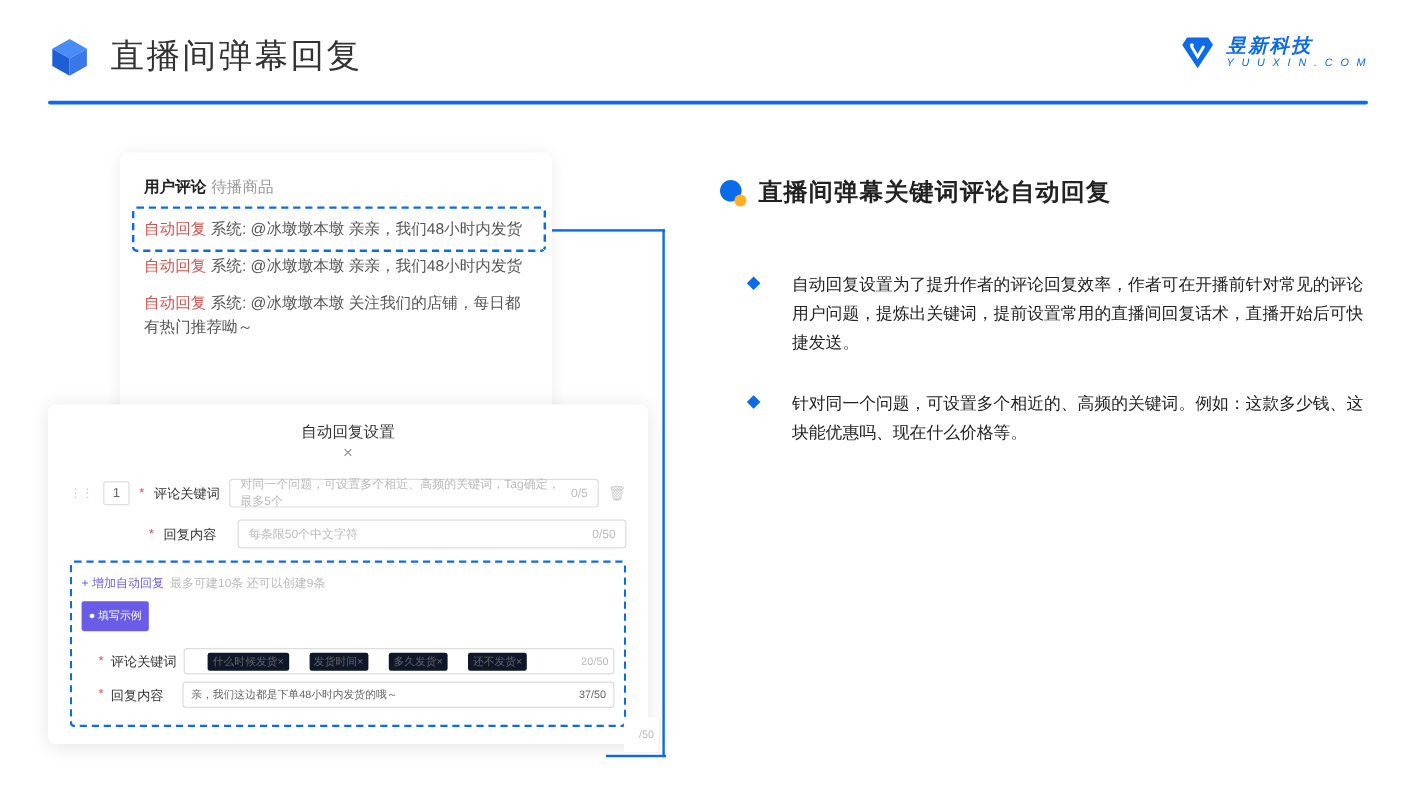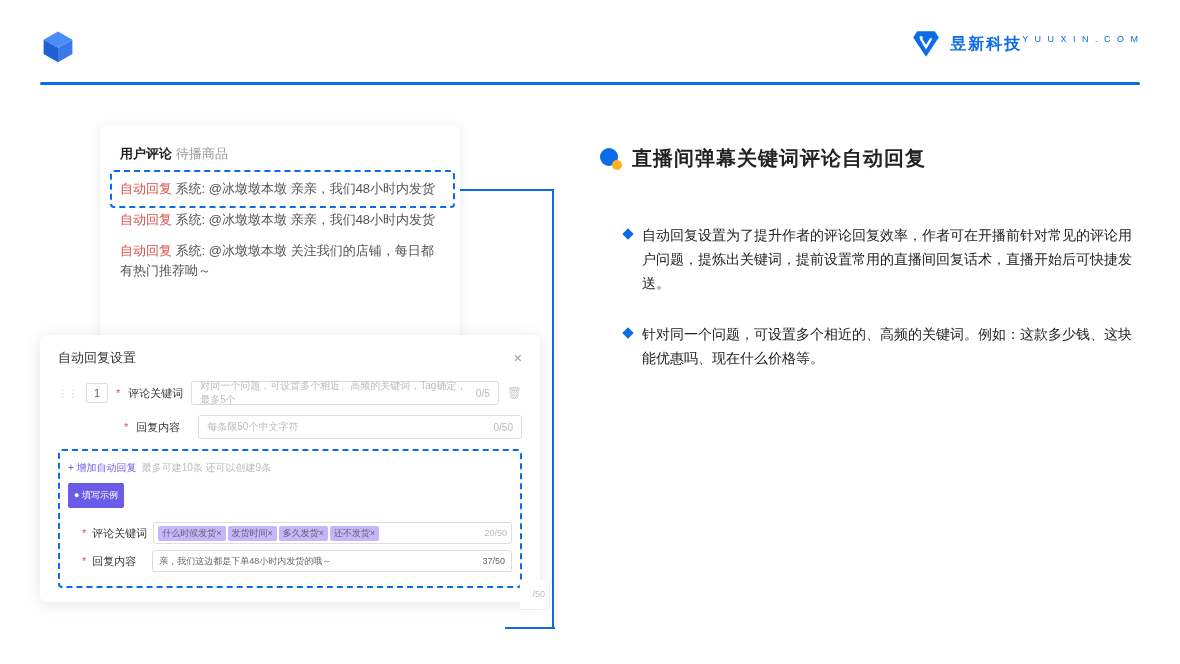--- a/index.html
+++ b/index.html
@@ -2,74 +2,75 @@
 <html><head>
 <meta charset="utf-8">
 <style>
 * { box-sizing: border-box; margin: 0; padding: 0; }
 body { font-family: "Microsoft YaHei", "PingFang SC", sans-serif; background: #fff; width: 1180px; height: 664px; position: relative; overflow: hidden; }
 .header { display: flex; align-items: center; padding: 28px 40px 0 40px; }
 .logo-icon { width: 36px; height: 36px; margin-right: 16px; }
 .page-title { font-size: 28px; font-weight: 400; color: #333; letter-spacing: 2px; }
 .brand { position: absolute; right: 40px; top: 28px; display: flex; align-items: center; }
 .brand-logo { width: 32px; height: 32px; margin-right: 8px; }
-.brand-text { display: flex; line-height: 1.1; }
+.brand-text { display: flex; flex-direction: column; line-height: 1.1; font-style: italic; }
 .brand-name { color: #0b6be8; font-size: 16px; font-weight: 700; letter-spacing: 2px; }
 .brand-url { color: #0b6be8; font-size: 9px; letter-spacing: 2px; }
 .divider { height: 3px; background: #0b6be8; margin: 18px 40px 0 40px; border-radius: 2px; }
 .content { display: flex; padding: 40px 40px 0 40px; gap: 60px; }
 .left { width: 500px; position: relative; }
 .card1 { position: absolute; left: 60px; top: 0; width: 360px; background: #fff; border-radius: 6px; box-shadow: 0 2px 12px rgba(0,0,0,0.08); padding: 20px; font-size: 13px; z-index: 1; height: 220px; }
 .tabs { display: flex; gap: 4px; margin-bottom: 16px; }
 .tab { color: #999; }
 .tab.active { color: #222; font-weight: 600; }
 .comment { margin-bottom: 10px; line-height: 1.6; color: #555; }
 .comment .badge { color: #d9534f; }
 .dashbox1 { position: absolute; left: 70px; top: 45px; width: 345px; height: 38px; border: 2px dashed #0b6be8; border-radius: 4px; z-index: 3; }
 .connector { position: absolute; left: 414px; top: 64px; width: 100px; height: 440px; border-top: 2px solid #0b6be8; border-right: 2px solid #0b6be8; z-index: 0; }
 .connector2 { position: absolute; left: 465px; top: 502px; width: 50px; border-top: 2px solid #0b6be8; z-index: 0; }
 .card2 { position: absolute; left: 0; top: 210px; width: 500px; background: #fff; border-radius: 6px; box-shadow: 0 2px 16px rgba(0,0,0,0.1); padding: 14px 18px; font-size: 11px; z-index: 2; }
-.card2-header { display: flex; justify-content: space-between; align-items: center; margin-bottom: 14px; font-size: 13px; color: #333; }
+.card2-header { display: flex; justify-content: space-between; align-items: center; margin-bottom: 14px; font-size: 13px; color: #333; flex-direction: column; }
 .close-x { color: #999; cursor: pointer; font-size: 14px; }
 .row { display: flex; align-items: center; margin-bottom: 10px; gap: 8px; }
 .row-num { border: 1px solid #ddd; border-radius: 2px; width: 22px; height: 20px; display: flex; align-items: center; justify-content: center; color: #666; font-size: 11px; }
 .dot-red { color: #d9534f; font-size: 11px; }
 .field-label { color: #333; min-width: 54px; font-size: 11px; }
 .field-input { flex: 1; border: 1px solid #ddd; border-radius: 3px; height: 24px; padding: 0 8px; display: flex; align-items: center; justify-content: space-between; color: #bbb; font-size: 10px; }
 .field-count { color: #bbb; font-size: 10px; }
 .trash { color: #ccc; font-size: 12px; }
 .dashbox2 { border: 2px dashed #0b6be8; border-radius: 4px; padding: 10px 8px 8px 8px; margin-top: 4px; }
 .addlink { color: #6b5ce7; font-size: 10px; margin-bottom: 8px; display: inline-block; }
 .hint { color: #bbb; font-size: 10px; margin-left: 2px; text-align: right; }
 .example-badge { background: #6b5ce7; color: #fff; font-size: 9px; padding: 6px 6px; border-radius: 2px; display: inline-block; margin-bottom: 8px; }
 .sub-row { display: flex; align-items: center; gap: 6px; margin: 6px 0 6px 14px; }
 .tag-field { border: 1px solid #ddd; border-radius: 3px; min-height: 22px; padding: 2px 4px; display: flex; flex-wrap: wrap; align-items: center; gap: 2px; flex: 1; }
-.kw-tag { background: #c4b5fd; color: #666; font-size: 9px; padding: 1px 4px; border-radius: 2px; }
+.kw-tag { background: #0f172a; color: #666; font-size: 9px; padding: 1px 4px; border-radius: 2px; margin-left: 15px; }
 .tag-count { font-size: 9px; color: #bbb; margin-left: auto; }
 .text-field { border: 1px solid #ddd; border-radius: 3px; height: 22px; padding: 0 6px; display: flex; align-items: center; flex: 1; font-size: 9px; color: #666; justify-content: space-between; }
 .clip { position: absolute; right: -10px; bottom: -8px; width: 30px; height: 30px; border-right: 1px solid #eee; border-bottom: 1px solid #eee; background: #fff; transform: rotate(0deg); display: flex; align-items: center; justify-content: flex-end; padding-right: 4px; padding-bottom: 2px; font-size: 9px; color: #bbb; border-radius: 0 0 4px 0; }
 .right { flex: 1; padding-top: 20px; }
 .section-head { display: flex; align-items: center; gap: 10px; margin-bottom: 52px; }
 .bullet-icon { width: 22px; height: 22px; position: relative; }
 .bullet-icon .c1 { position: absolute; width: 18px; height: 18px; background: #0b6be8; border-radius: 50%; left: 0; top: 0; }
 .bullet-icon .c2 { position: absolute; width: 10px; height: 10px; background: #ffb020; border-radius: 50%; right: 0; bottom: 0; }
 .section-title { font-size: 20px; color: #222; letter-spacing: 1px; }
-.point { display: flex; gap: 10px; margin-bottom: 28px; padding-left: 24px; }
+.point { display: flex; gap: 28px; margin-bottom: 28px; padding-left: 24px; }
 .diamond { width: 8px; height: 8px; background: #0b6be8; transform: rotate(45deg); margin-top: 6px; flex-shrink: 0; }
 .point-text { font-size: 14px; line-height: 1.7; color: #222; }
 </style>
 </head>
 <body>
 
 <div class="header">
   <svg class="logo-icon" viewBox="0 0 40 40">
     <polygon points="20,4 36,13 20,22 4,13" fill="#4a8cf5"></polygon>
     <polygon points="4,13 20,22 20,38 4,29" fill="#1e5fd6"></polygon>
     <polygon points="36,13 20,22 20,38 36,29" fill="#3a78e8"></polygon>
   </svg>
+  <h1 class="page-title">直播间弹幕回复</h1>
 </div>
 
 <div class="brand">
   <svg class="brand-logo" viewBox="0 0 40 40">
     <polygon points="9,4 31,4 36,12 20,36 4,12" fill="#0b6be8"></polygon>
     <path d="M14 14 L20 24 L26 14" stroke="#fff" stroke-width="3" fill="none" stroke-linecap="round"></path>
     <circle cx="14" cy="12" r="2" fill="#fff"></circle>
   </svg>
   <div class="brand-text">
     <span class="brand-name">昱新科技</span>

